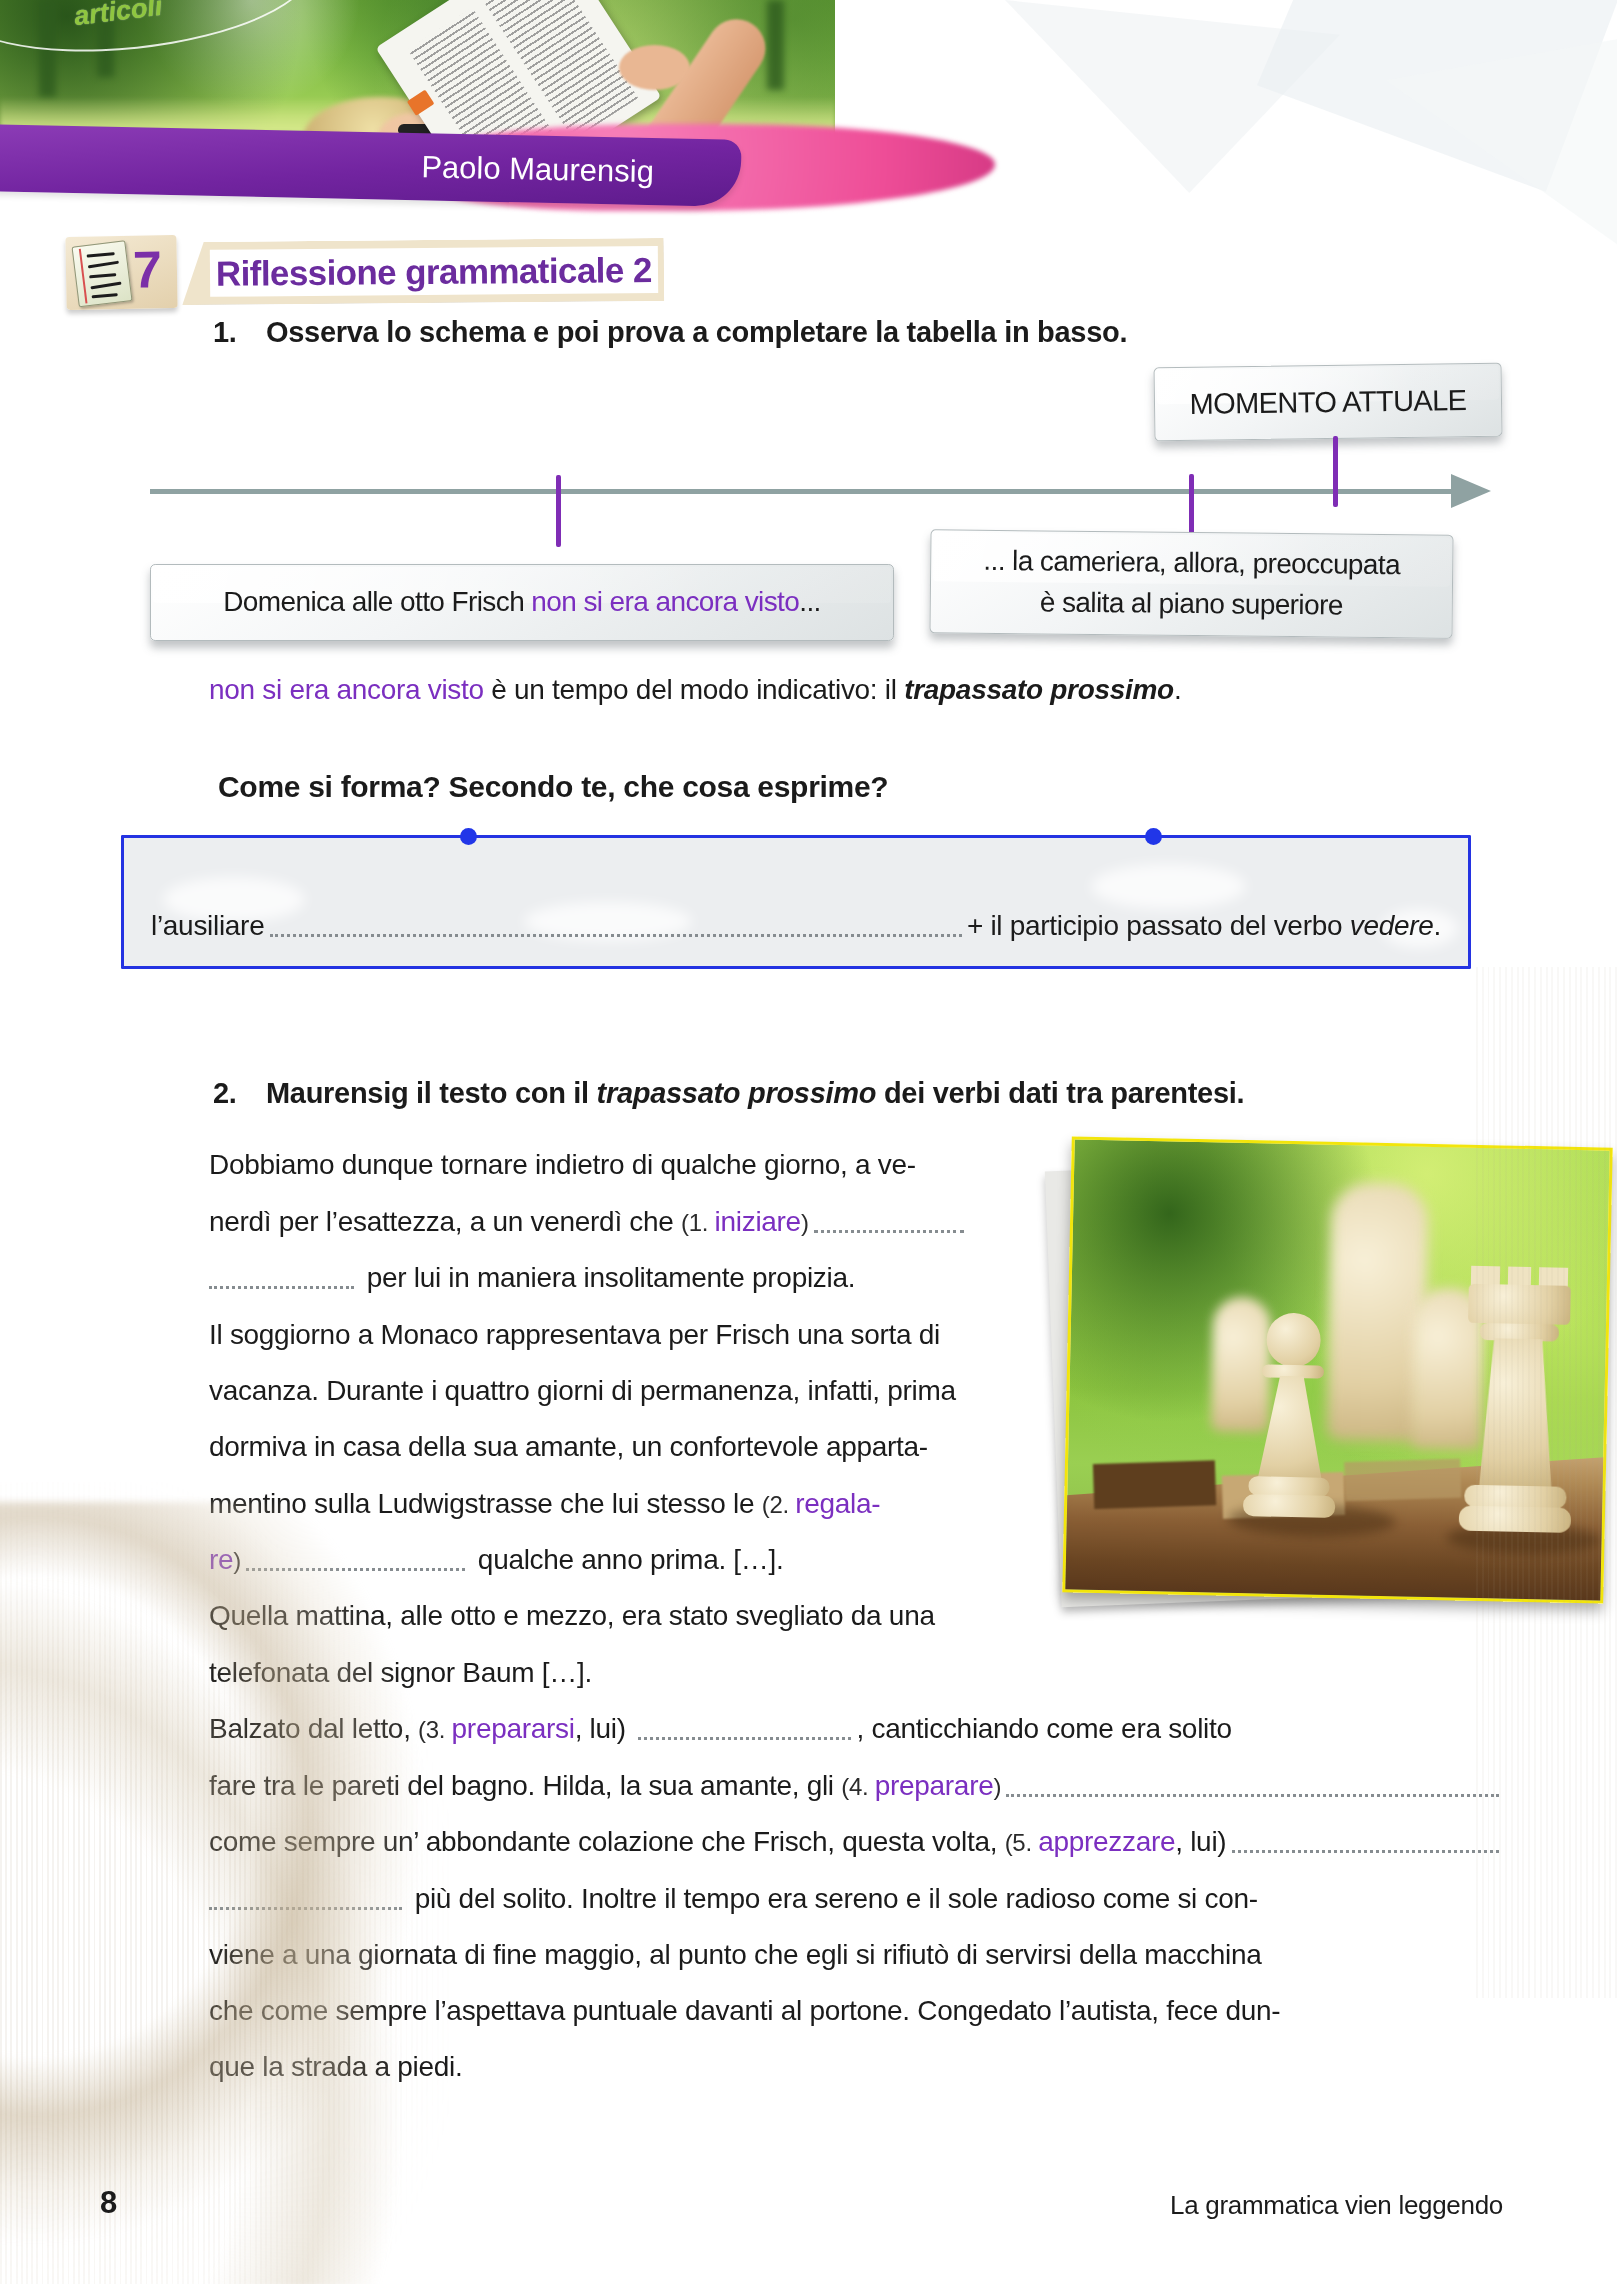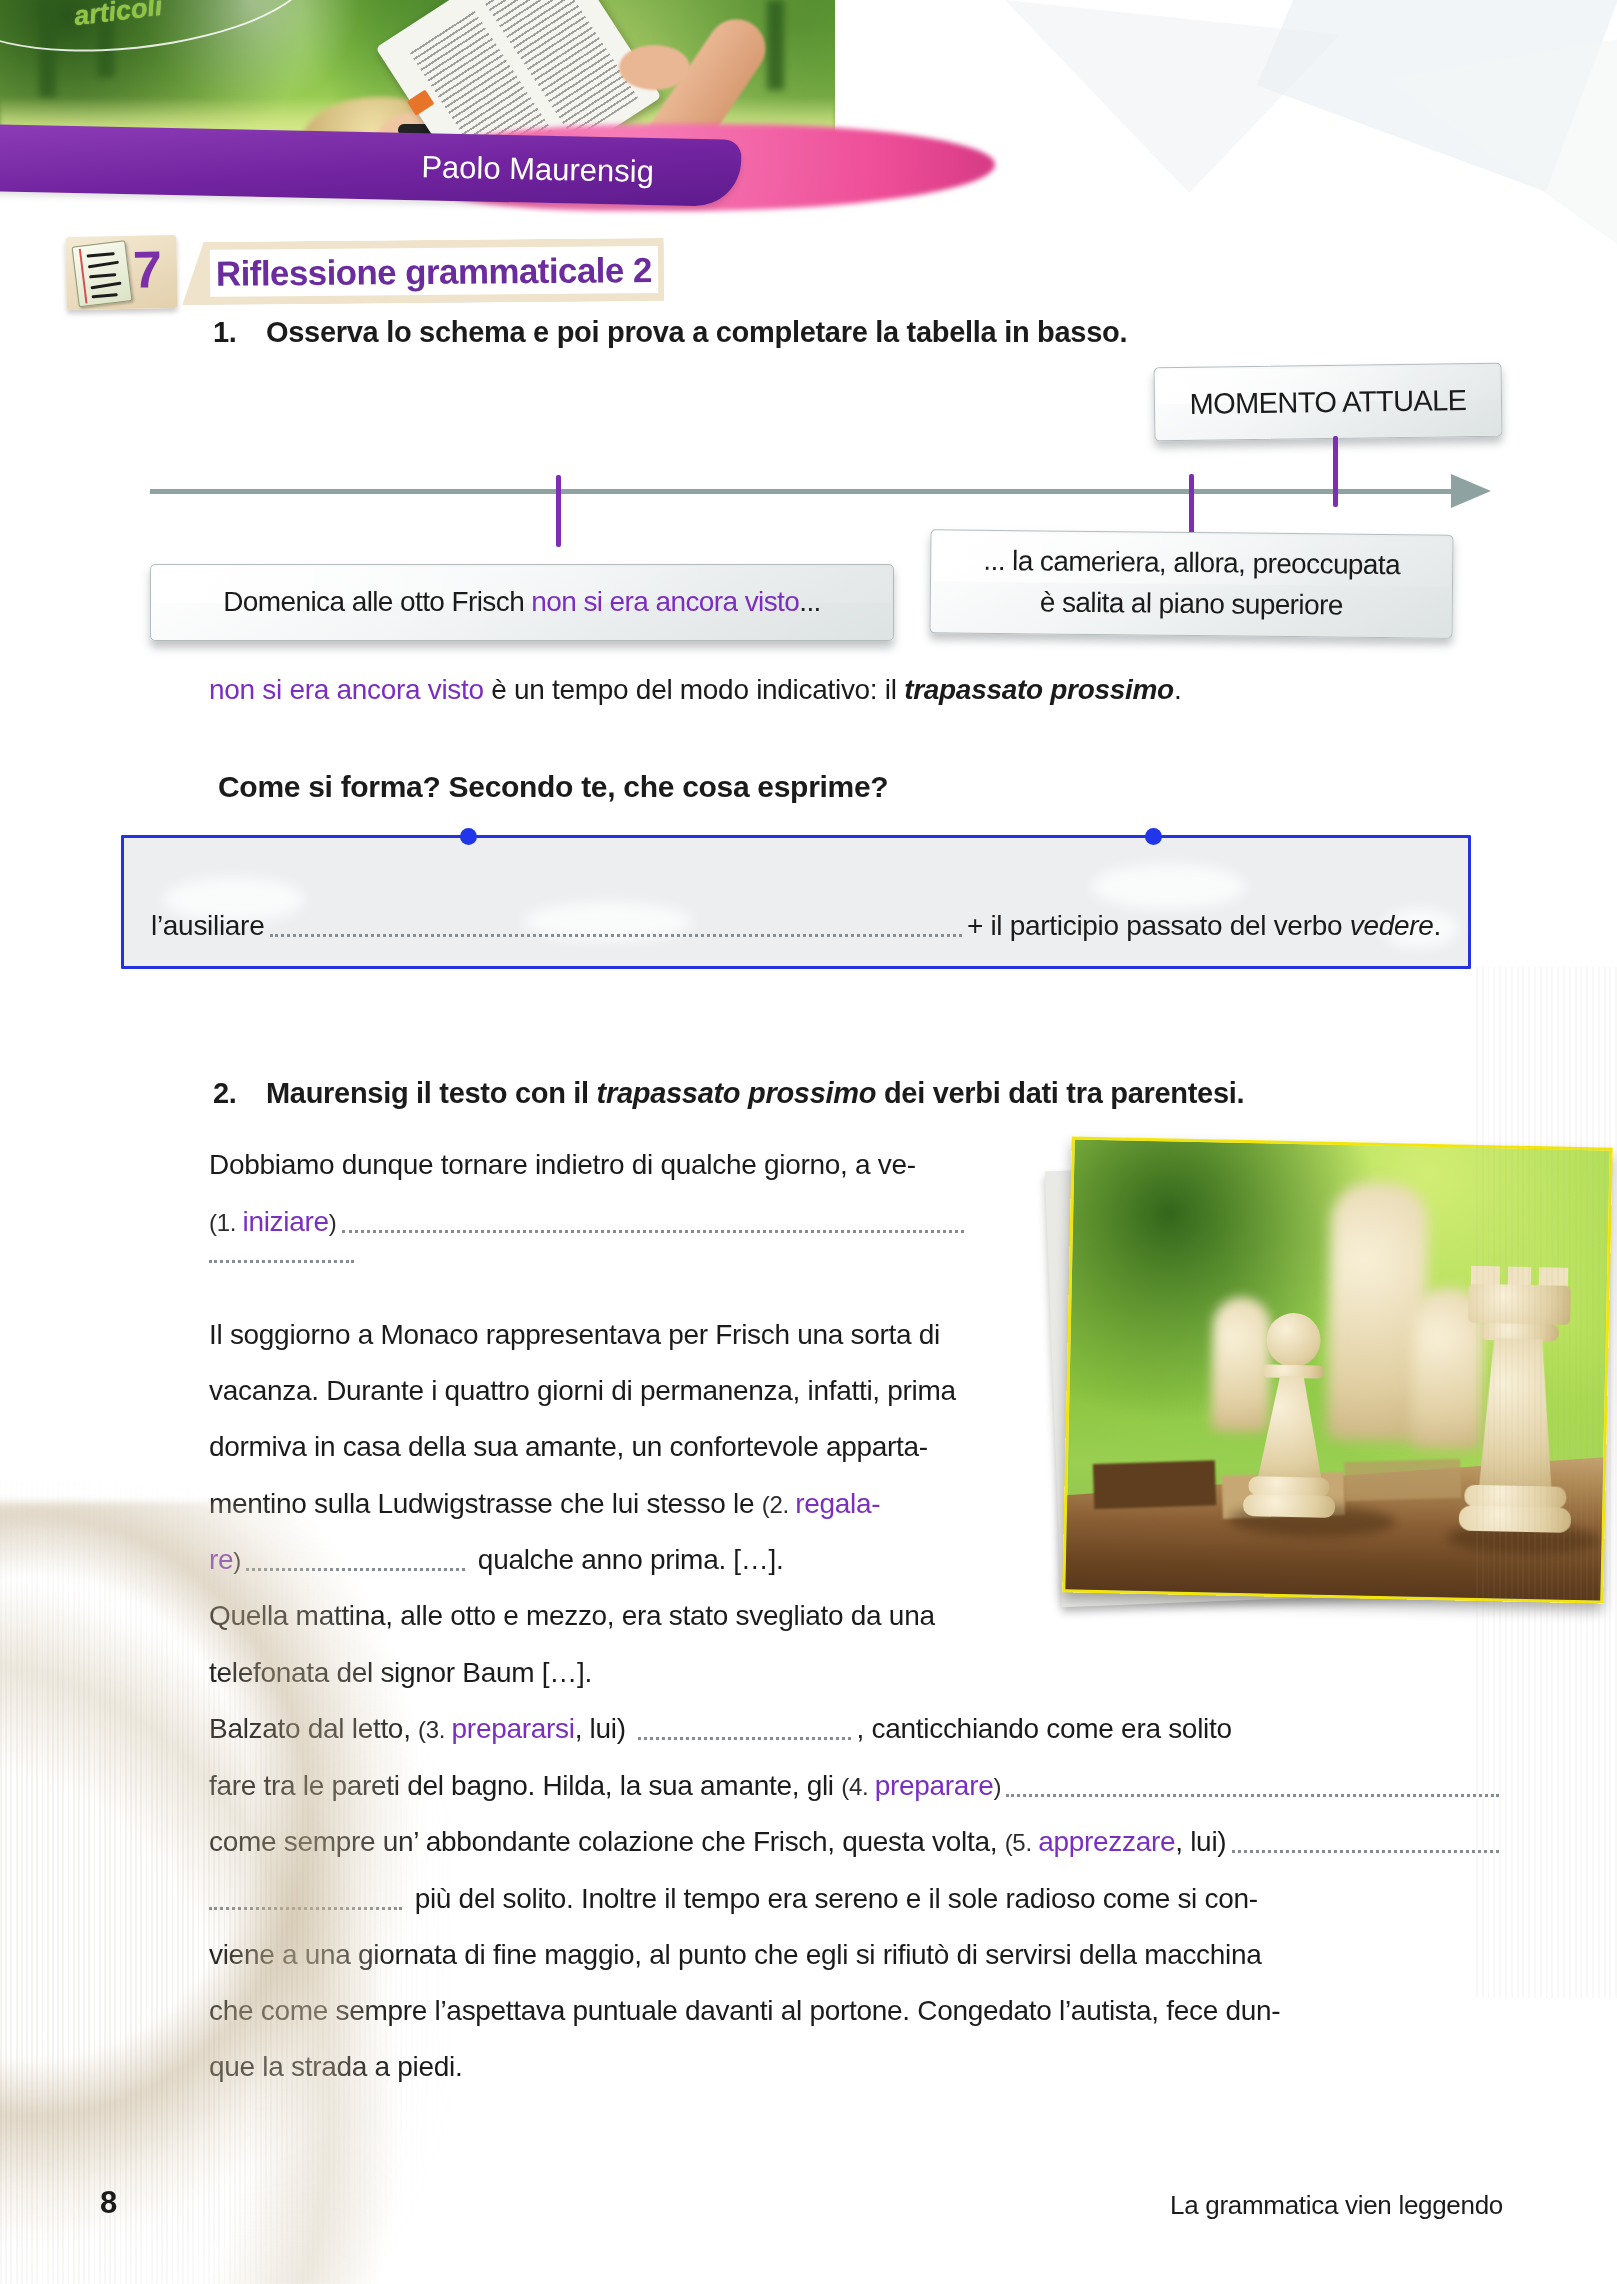--- a/index.html
+++ b/index.html
@@ -266,26 +266,27 @@
       <div class="cream" style="position:absolute;left:11.6px;top:72px;width:86px;height:148px;clip-path:polygon(22% 0,78% 0,92% 100%,8% 100%);"></div>
       <div class="cream" style="position:absolute;left:3.9px;top:219px;width:102px;height:22px;border-radius:10.3px;"></div>
       <div class="cream" style="position:absolute;left:-1.3px;top:240px;width:112px;height:24.5px;border-radius:11.6px;"></div>
     </div>
   </div>
 </div>
 
 <div class="line txt" style="left:209px;top:1147px;"><span>Dobbiamo dunque tornare indietro di qualche giorno, a ve-</span></div>
 
 <div class="line txt" style="left:209px;top:1204px;width:760px;">
-  <span class="mark">(1. </span><span class="purple">iniziare</span><span class="mark">)</span>
+  <span>nerdì per l’esattezza, a un venerdì che </span><span class="mark">(1. </span><span class="purple">iniziare</span><span class="mark">)</span>
   <span class="lead grow"></span>
 </div>
 
 <div class="line txt" style="left:209px;top:1260px;">
   <span class="lead" style="width:145px;flex:none;margin-left:0;"></span>
+  <span> per lui in maniera insolitamente propizia.</span>
 </div>
 
 <div class="line txt" style="left:209px;top:1317px;"><span>Il soggiorno a Monaco rappresentava per Frisch una sorta di</span></div>
 <div class="line txt" style="left:209px;top:1373px;"><span>vacanza. Durante i quattro giorni di permanenza, infatti, prima</span></div>
 <div class="line txt" style="left:209px;top:1429px;"><span>dormiva in casa della sua amante, un confortevole apparta-</span></div>
 
 <div class="line txt" style="left:209px;top:1486px;">
   <span>mentino sulla Ludwigstrasse che lui stesso le </span><span class="mark">(2. </span><span class="purple">regala-</span>
 </div>
 

